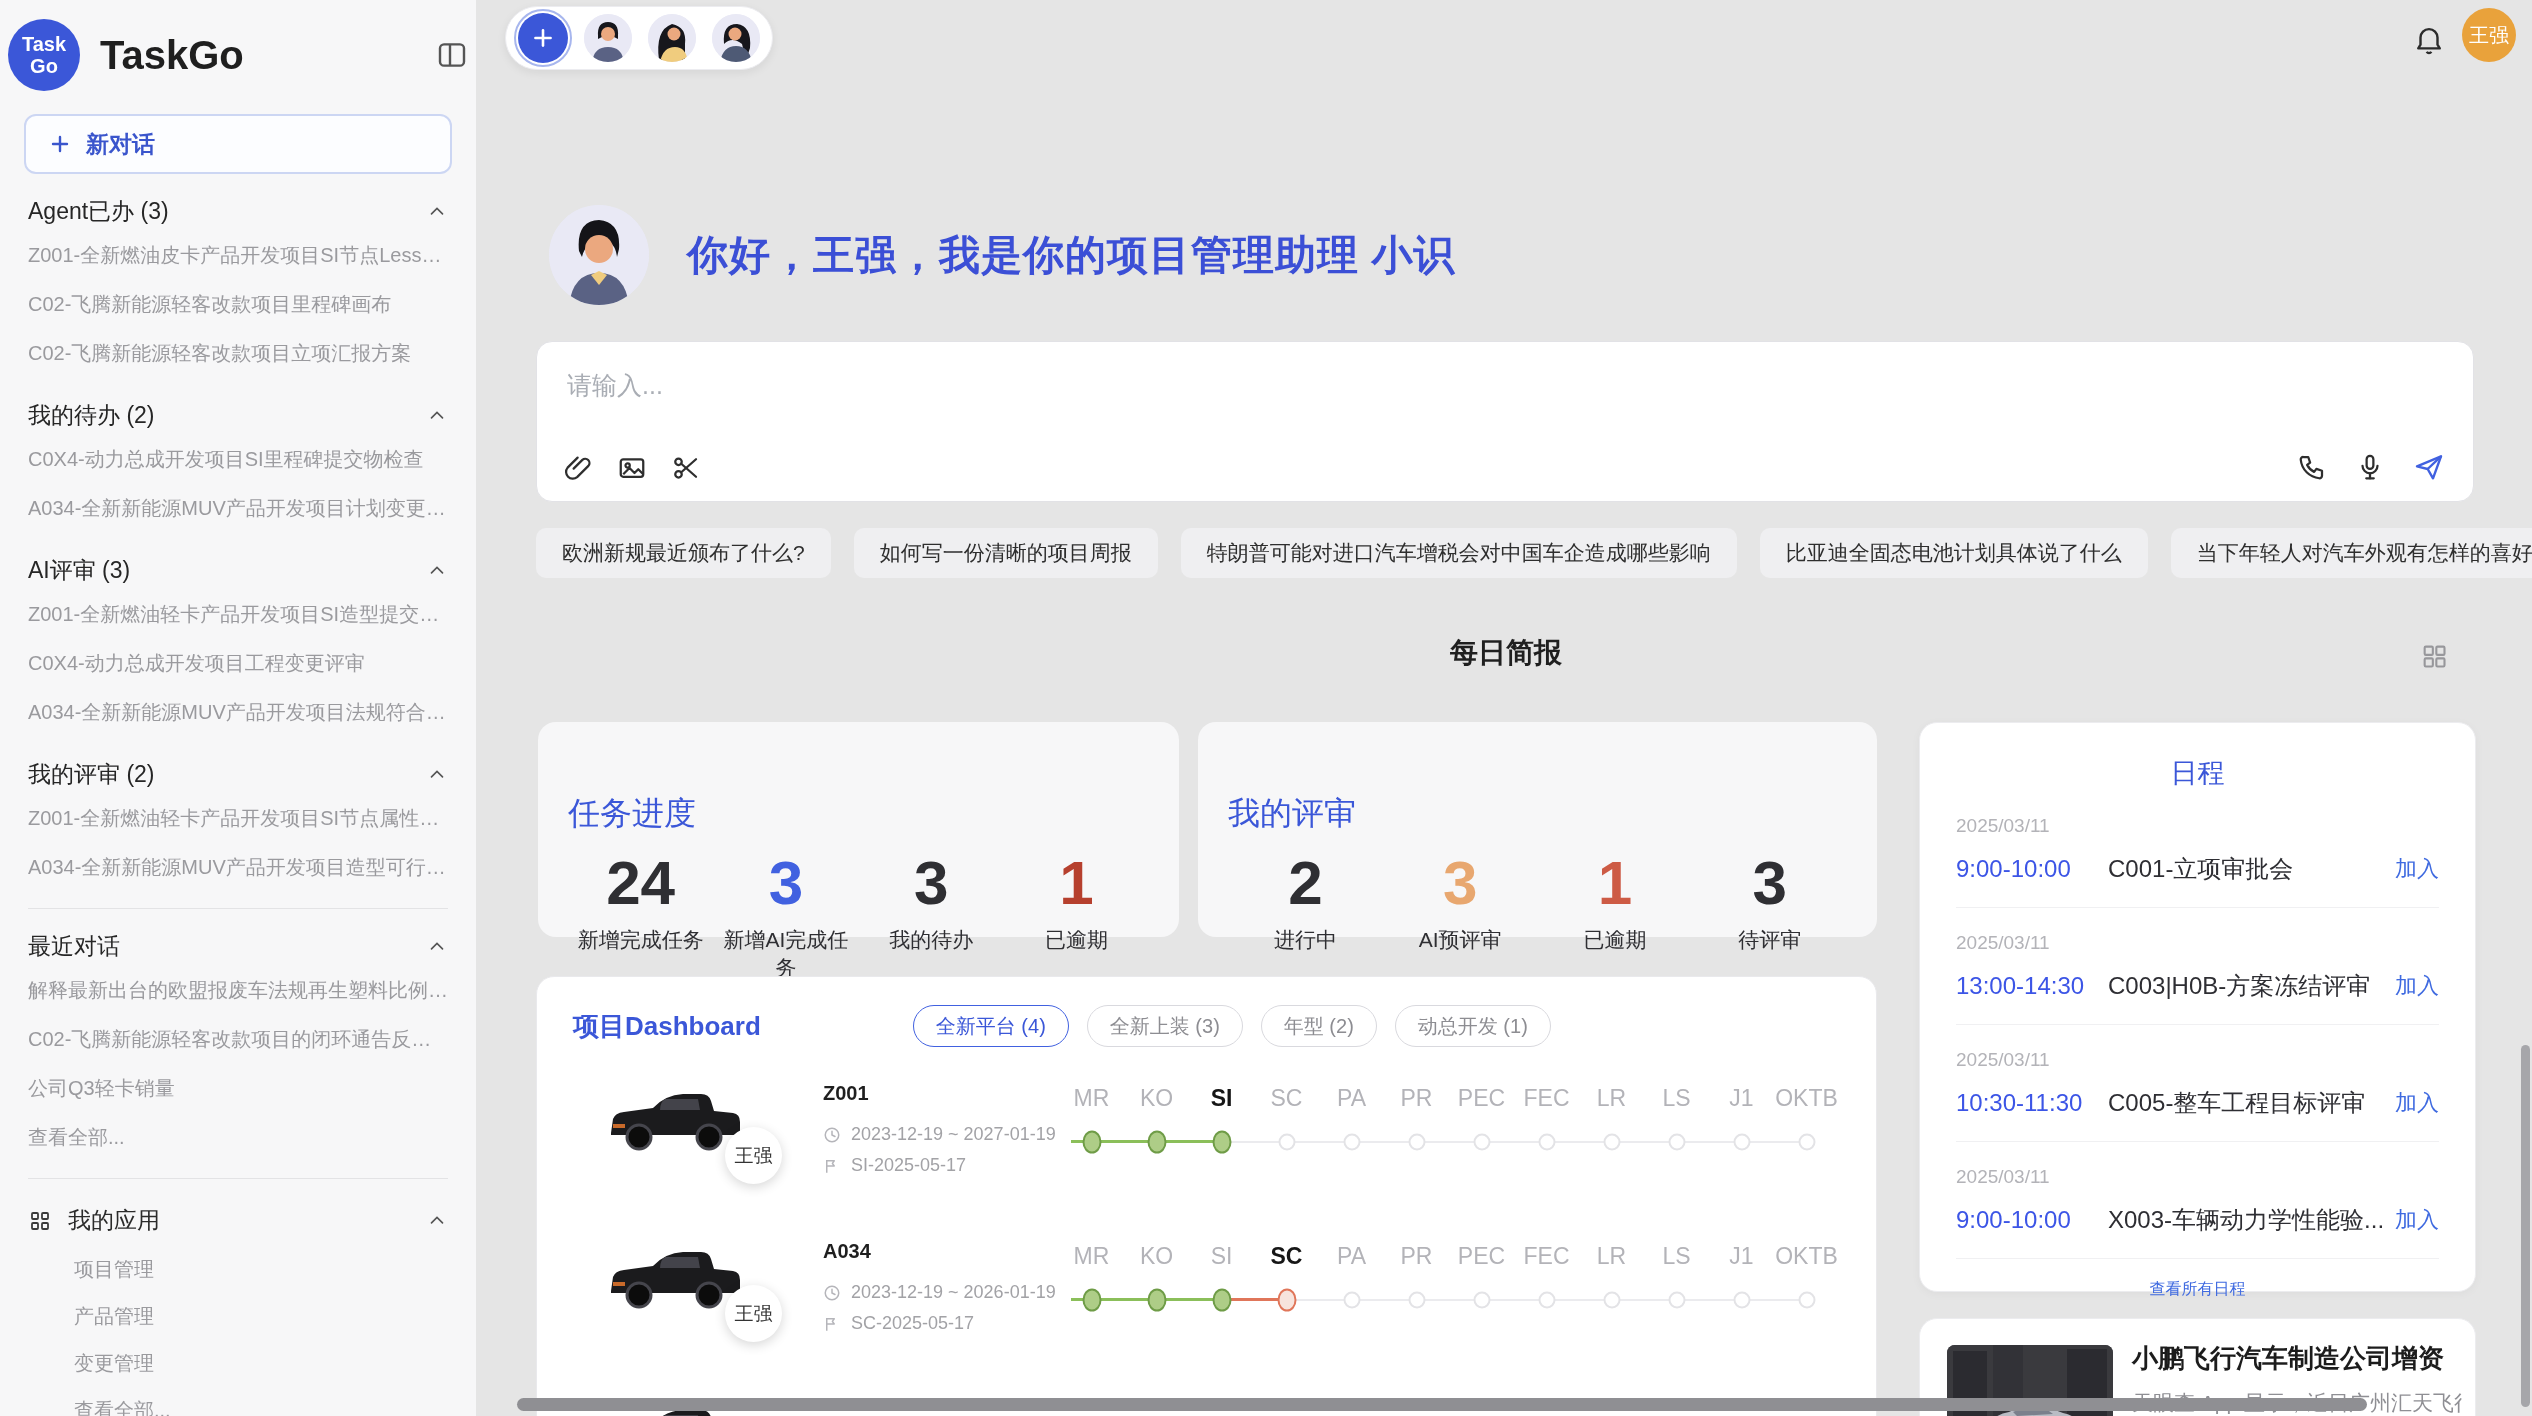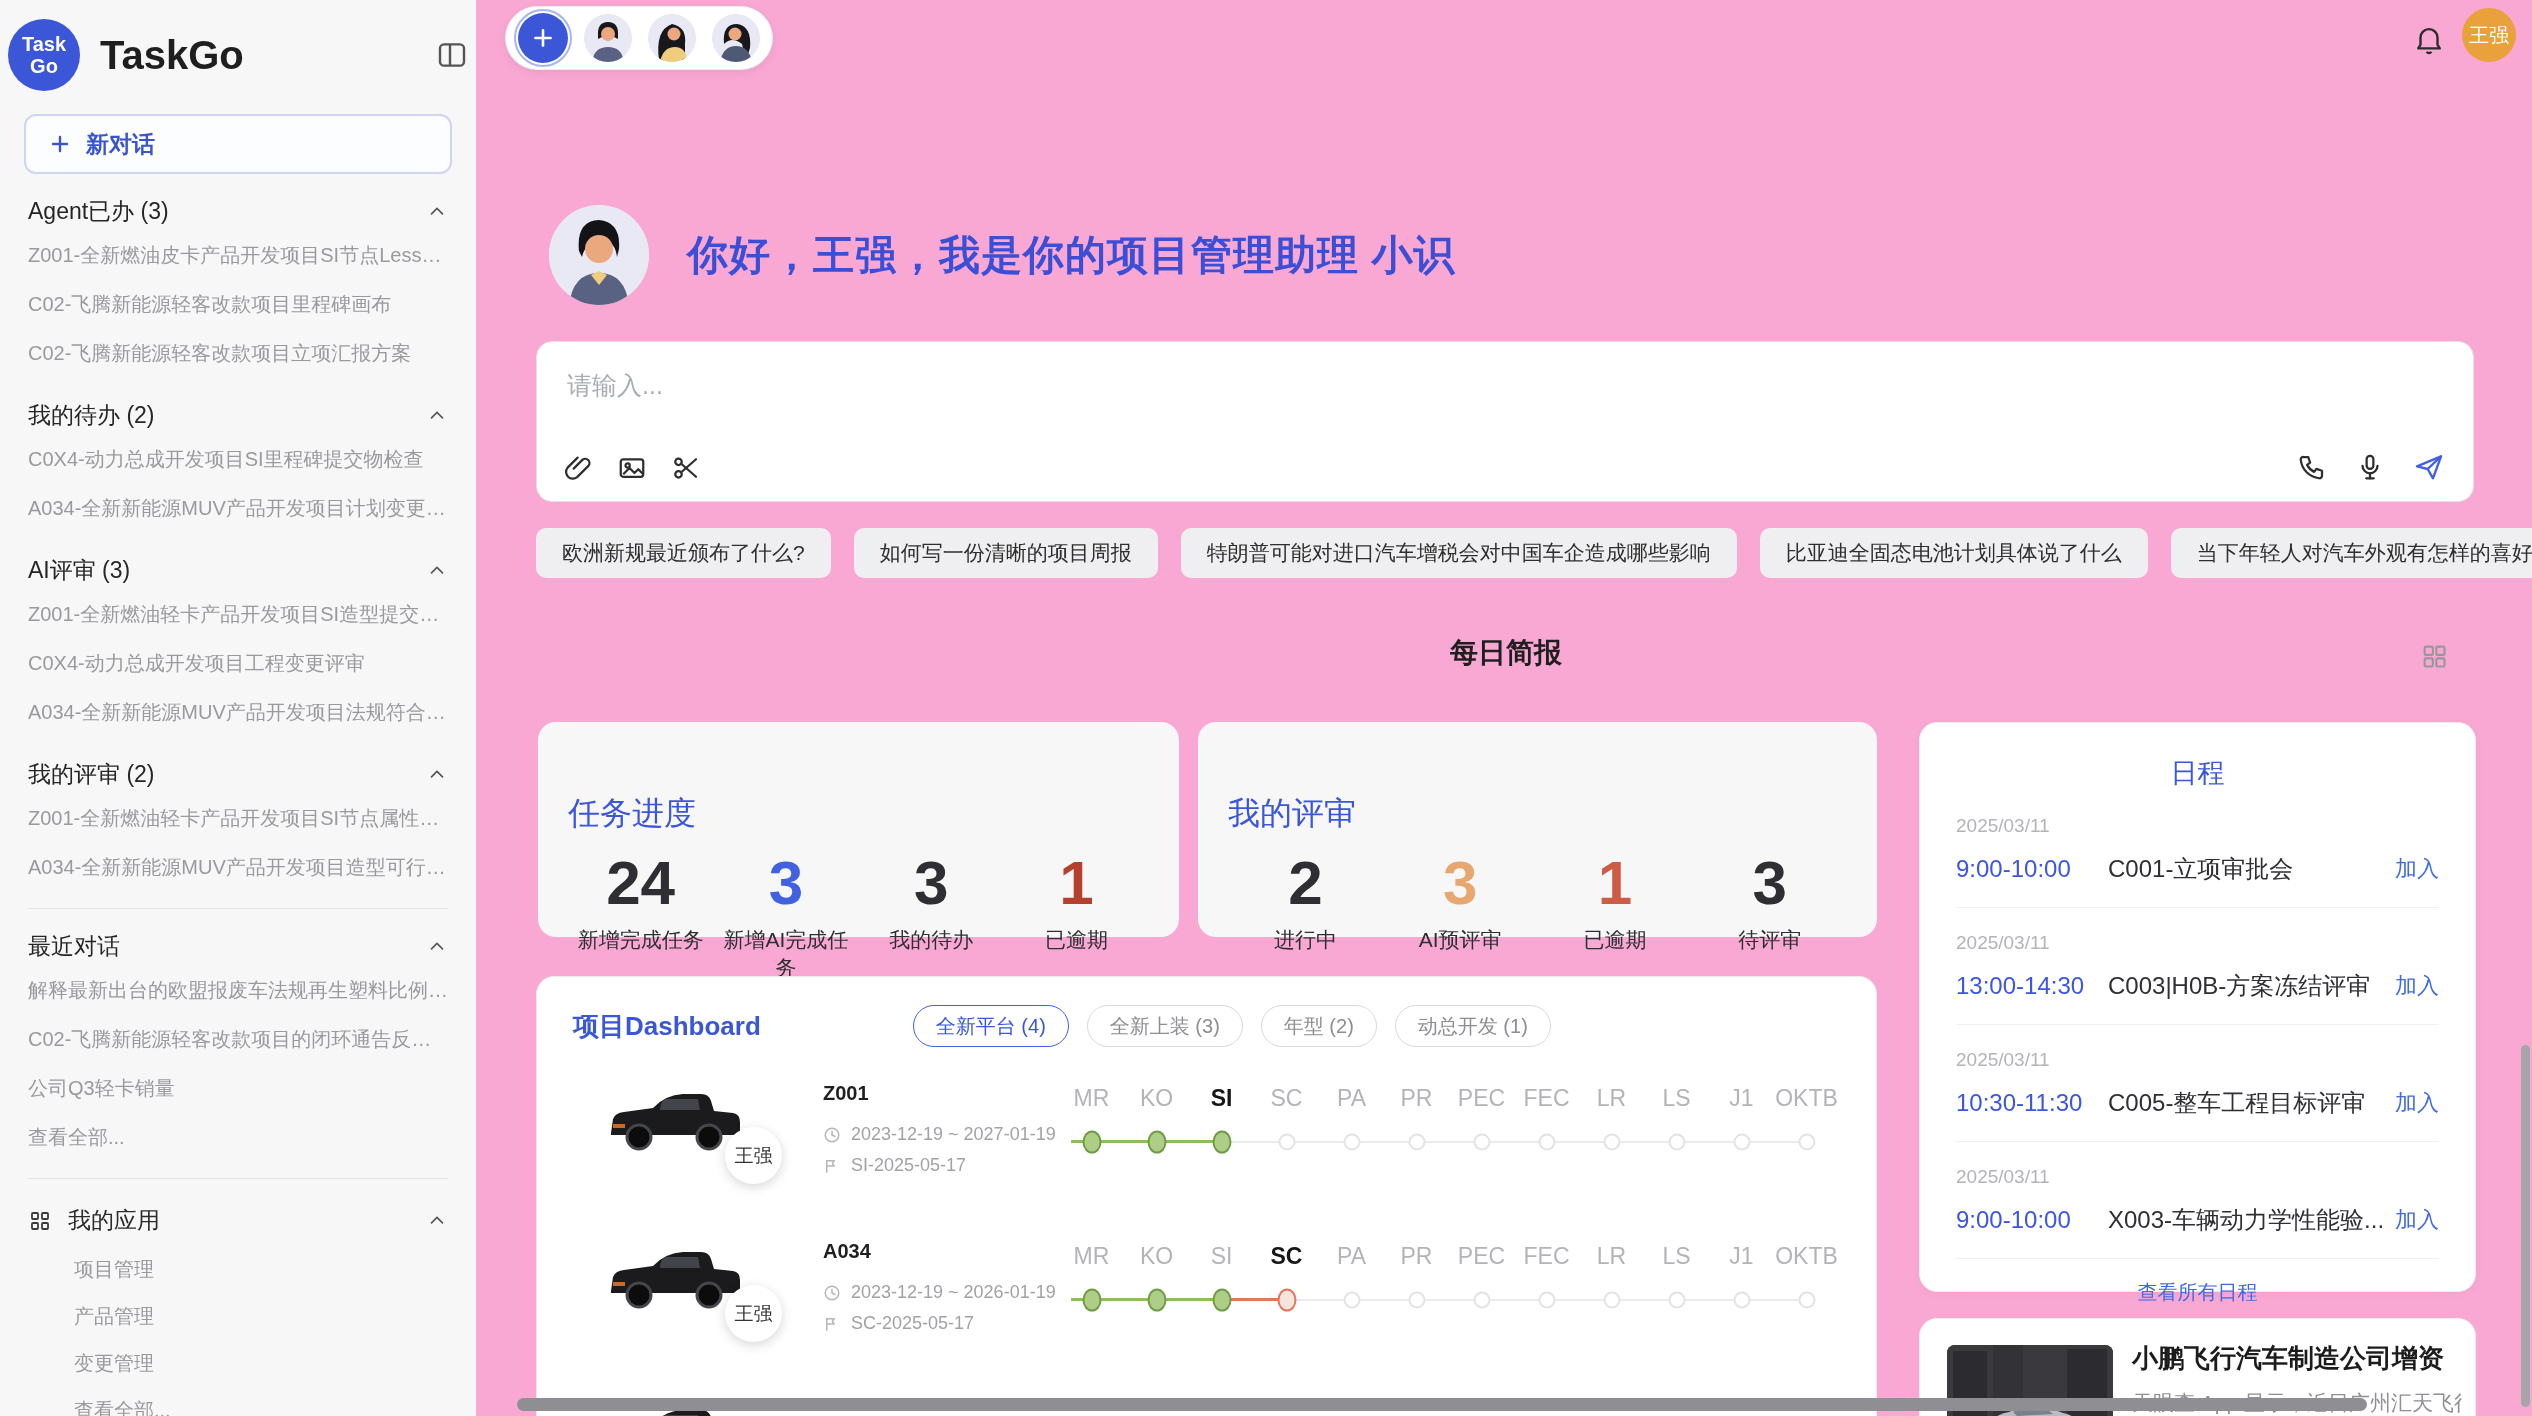--- a/index.html
+++ b/index.html
@@ -29,21 +29,21 @@
               white-space:nowrap; overflow:hidden; text-overflow:ellipsis; cursor:pointer; }
   .divider { height:1px; background:#e3e3e5; margin:16px 0; }
   .app-row { display:flex; align-items:center; gap:16px; font-size:23px; color:#2b2b2b;
              padding:10px 0; cursor:pointer; }
   .app-row .chev { margin-left:auto; color:#555; }
   .app-row .ic { color:#3a3a3a; }
   .sub-item { padding:10px 0 10px 46px; font-size:20px; color:#9a9a9e; cursor:pointer;
               white-space:nowrap; overflow:hidden; text-overflow:ellipsis; }
 
   
-  .main { position:absolute; left:476px; top:0; right:0; bottom:0; background:#f9a8d4; overflow:hidden; }
+  .main { position:absolute; left:476px; top:0; right:0; bottom:0; background:#e5e5e5; overflow:hidden; }
 
   .pill { position:absolute; left:29px; top:6px; height:64px; border-radius:34px; background:#fff;
           border:1px solid #ececf0; box-shadow:0 3px 10px rgba(0,0,0,.07);
           display:flex; align-items:center; gap:16px; padding:0 12px; }
   .plus-btn { width:50px; height:50px; border-radius:50%; background:#3b57d8; color:#fff;
               display:flex; align-items:center; justify-content:center; cursor:pointer;
               outline:2px solid #a7b6ee; outline-offset:2px; }
   .avatar-s { width:48px; height:48px; border-radius:50%; overflow:hidden; background:#e9e9f5; cursor:pointer; flex:none; }
 
   .bell { position:absolute; right:86px; top:22px; color:#2c2c2c; cursor:pointer; }
@@ -120,21 +120,21 @@
   .sched { position:absolute; left:1443px; top:722px; width:557px; height:570px; background:#fff;
            border:1px solid #ececef; border-radius:18px; box-shadow:0 2px 10px rgba(0,0,0,.04); }
   .sched-title { text-align:center; margin-top:32px; font-size:27px; color:#3b57d8;font-family:Liberation Mono, monospace; }
   .ev { margin:0 36px; padding:24px 0 22px; border-bottom:1px solid #f0f0f2; }
   .ev:last-of-type { border-bottom:none; }
   .ev .d { font-size:19px; color:#b3b3b8; }
   .ev-row { display:flex; align-items:center; margin-top:16px; }
   .ev .t { font-size:24px; color:#3c55e6; width:152px; flex:none; }
   .ev .n { font-size:24px; color:#2e2e33; flex:1; }
   .ev .j { font-size:22px; color:#3f6ae0; cursor:pointer; }
-  .view-all { text-align:center; margin-top:20px; font-size:20px; color:#3f6ae0; cursor:pointer; }
+  .view-all { text-align:center; margin-top:20px; font-size:16px; color:#3f6ae0; cursor:pointer; }
 
   .news { position:absolute; left:1443px; top:1318px; width:557px; height:140px; background:#fff;
           border:1px solid #ececef; border-radius:18px; overflow:hidden; }
   .news-img { position:absolute; left:27px; top:26px; width:166px; height:104px; border-radius:8px;
               overflow:hidden; background:#3a3a3e; }
   .news-title { position:absolute; left:212px; top:22px; font-size:26px; font-weight:700; color:#1c1c1c; }
   .news-snippet { position:absolute; left:212px; top:70px; font-size:21px; color:#8f8f94; width:330px;
                   white-space:nowrap; overflow:hidden; }
 
   .hscroll { position:absolute; left:41px; top:1398px; width:1850px; height:13px; border-radius:7px;

